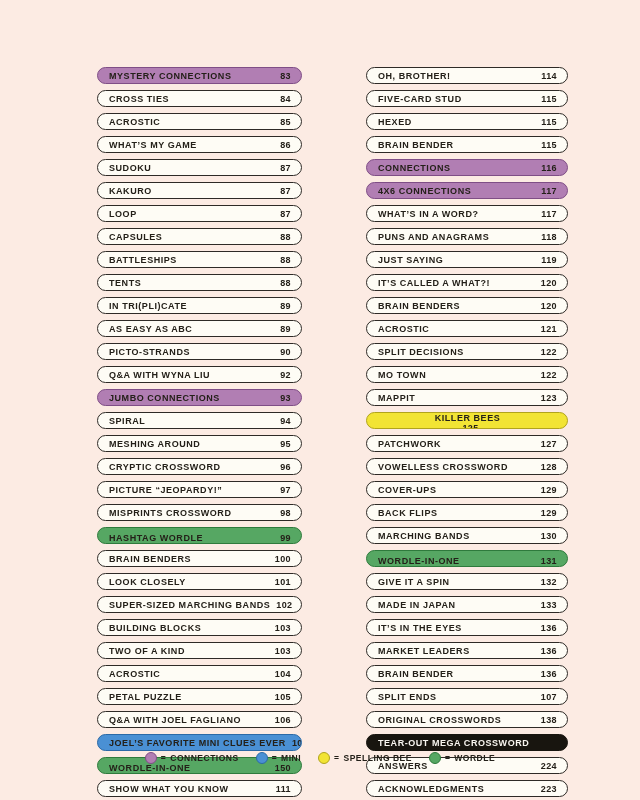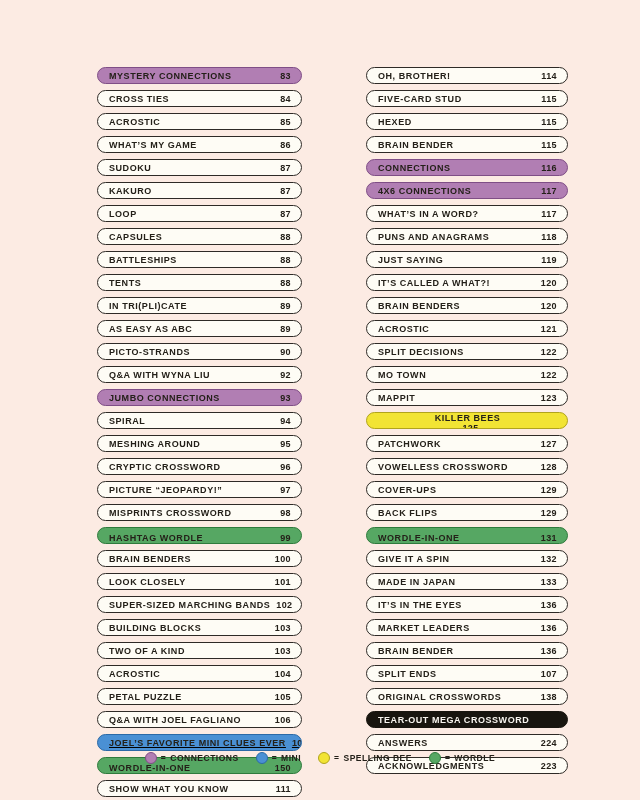--- a/index.html
+++ b/index.html
@@ -39,21 +39,21 @@
     white-space: nowrap;
   }
   .pill .page {
     font-size: 9px;
     font-weight: bold;
     letter-spacing: 0.4px;
     color: #242019;
     margin-left: 6px;
   }
   .pill.tag-connections  { background: #b17eb3; border-color: #7f4e86; }
-  .pill.tag-mini         { background: #4a90d4; border-color: #2c6aa6; text-decoration: underline; }
+  .pill.tag-mini         { background: #4a90d4; border-color: #2c6aa6; }
   .pill.tag-spelling_bee { background: #f2e434; border-color: #b1a41c; flex-direction: column; }
   .pill.tag-wordle       { background: #56a763; border-color: #2e7a3c; align-items: flex-end; }
   .pill.tag-tear_out     { background: #18150f; border-color: #18150f; }
   .pill.tag-tear_out .title { color: #f8f5ef; }
   .legend {
     position: absolute;
     top: 752px;
     left: 0;
     width: 640px;
     display: flex;
@@ -295,20 +295,24 @@
       <span class="page">128</span>
     </div>
     <div class="pill">
       <span class="title">COVER-UPS</span>
       <span class="page">129</span>
     </div>
     <div class="pill">
       <span class="title">BACK FLIPS</span>
       <span class="page">129</span>
     </div>
+    <div class="pill">
+      <span class="title">MARCHING BANDS</span>
+      <span class="page">130</span>
+    </div>
     <div class="pill tag-wordle">
       <span class="title">WORDLE-IN-ONE</span>
       <span class="page">131</span>
     </div>
     <div class="pill">
       <span class="title">GIVE IT A SPIN</span>
       <span class="page">132</span>
     </div>
     <div class="pill">
       <span class="title">MADE IN JAPAN</span>

